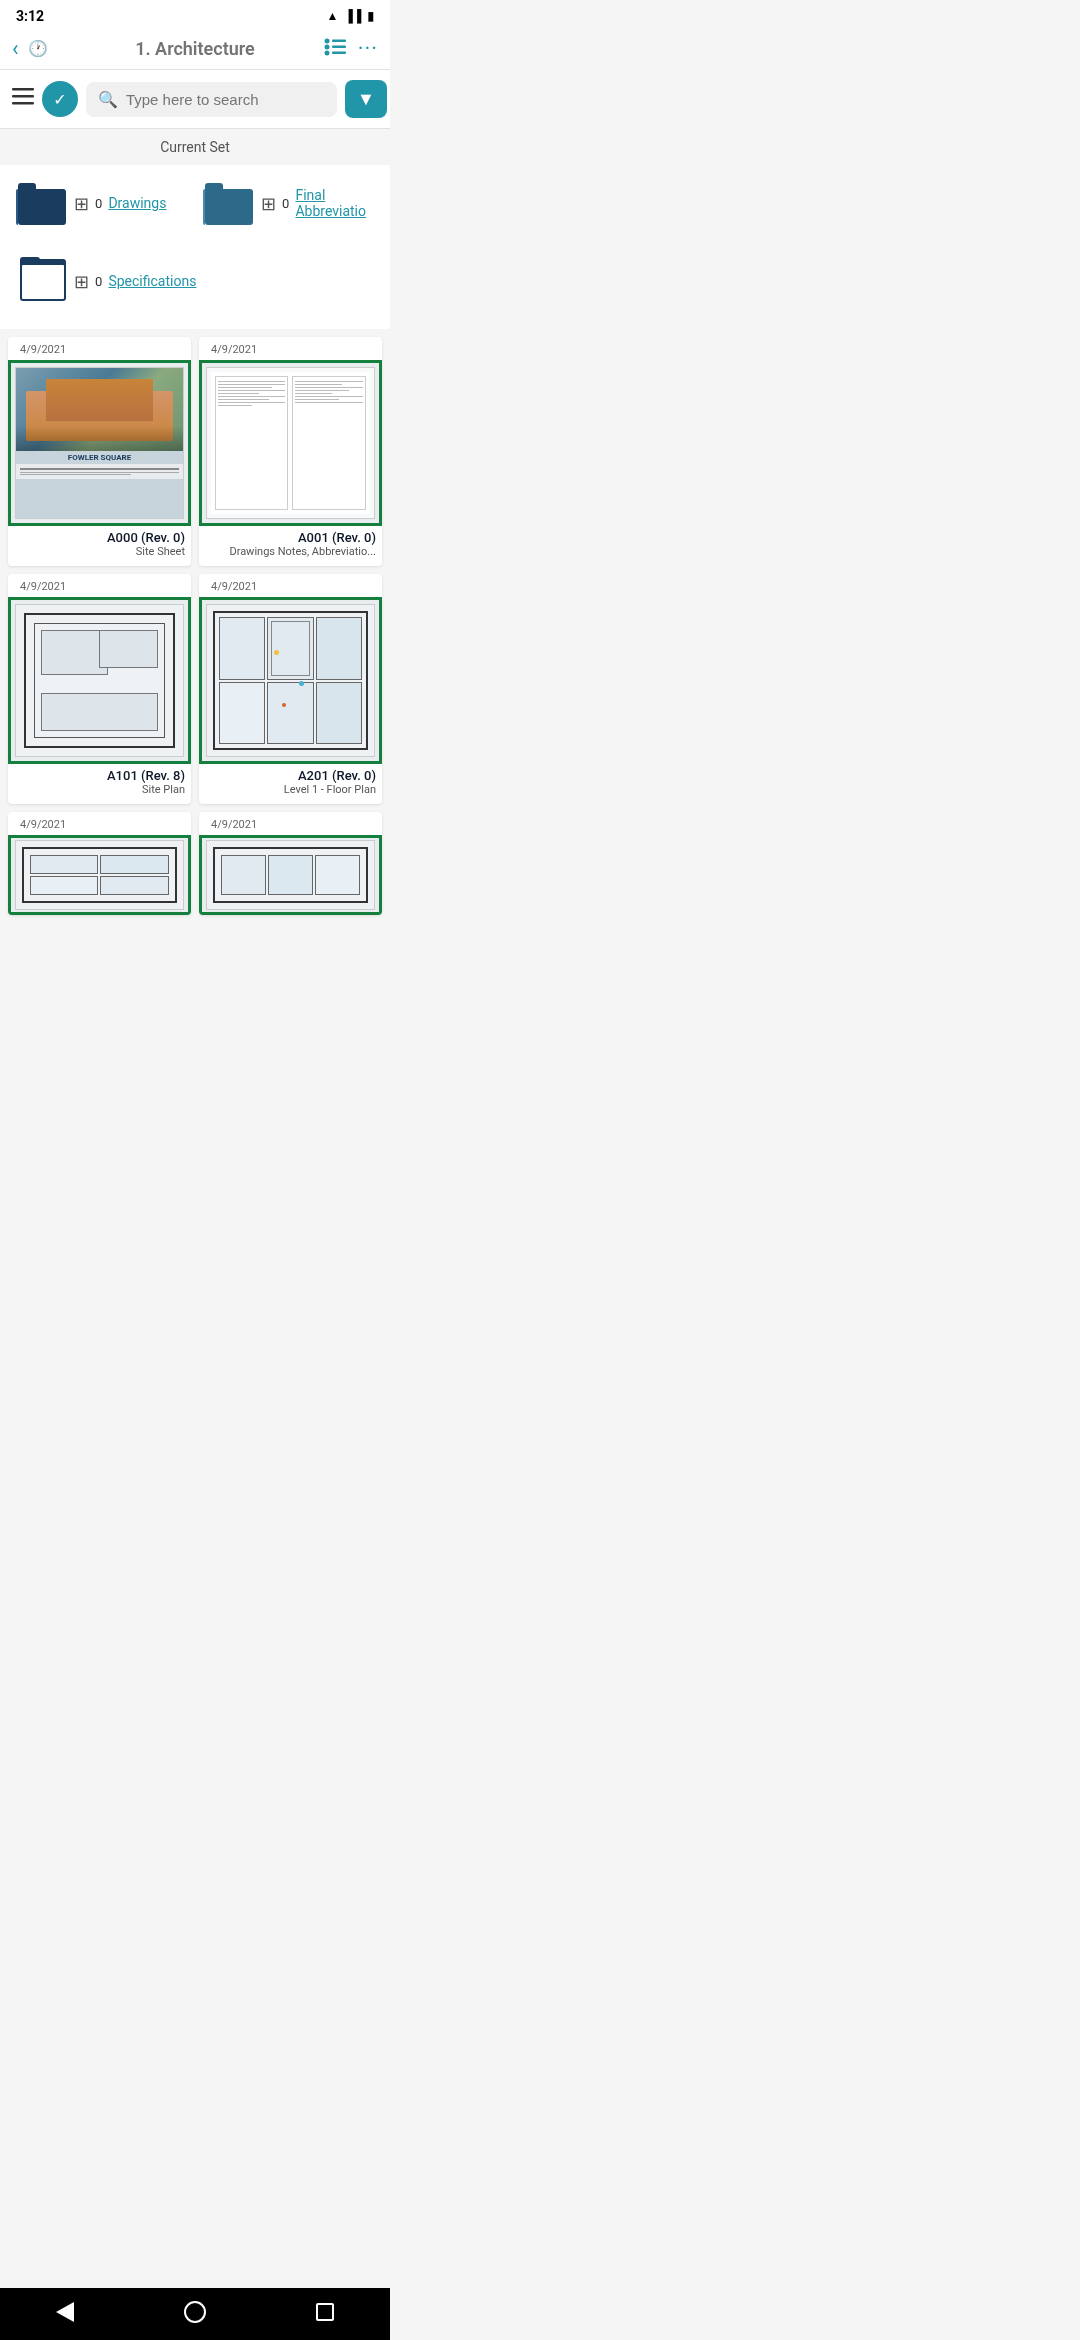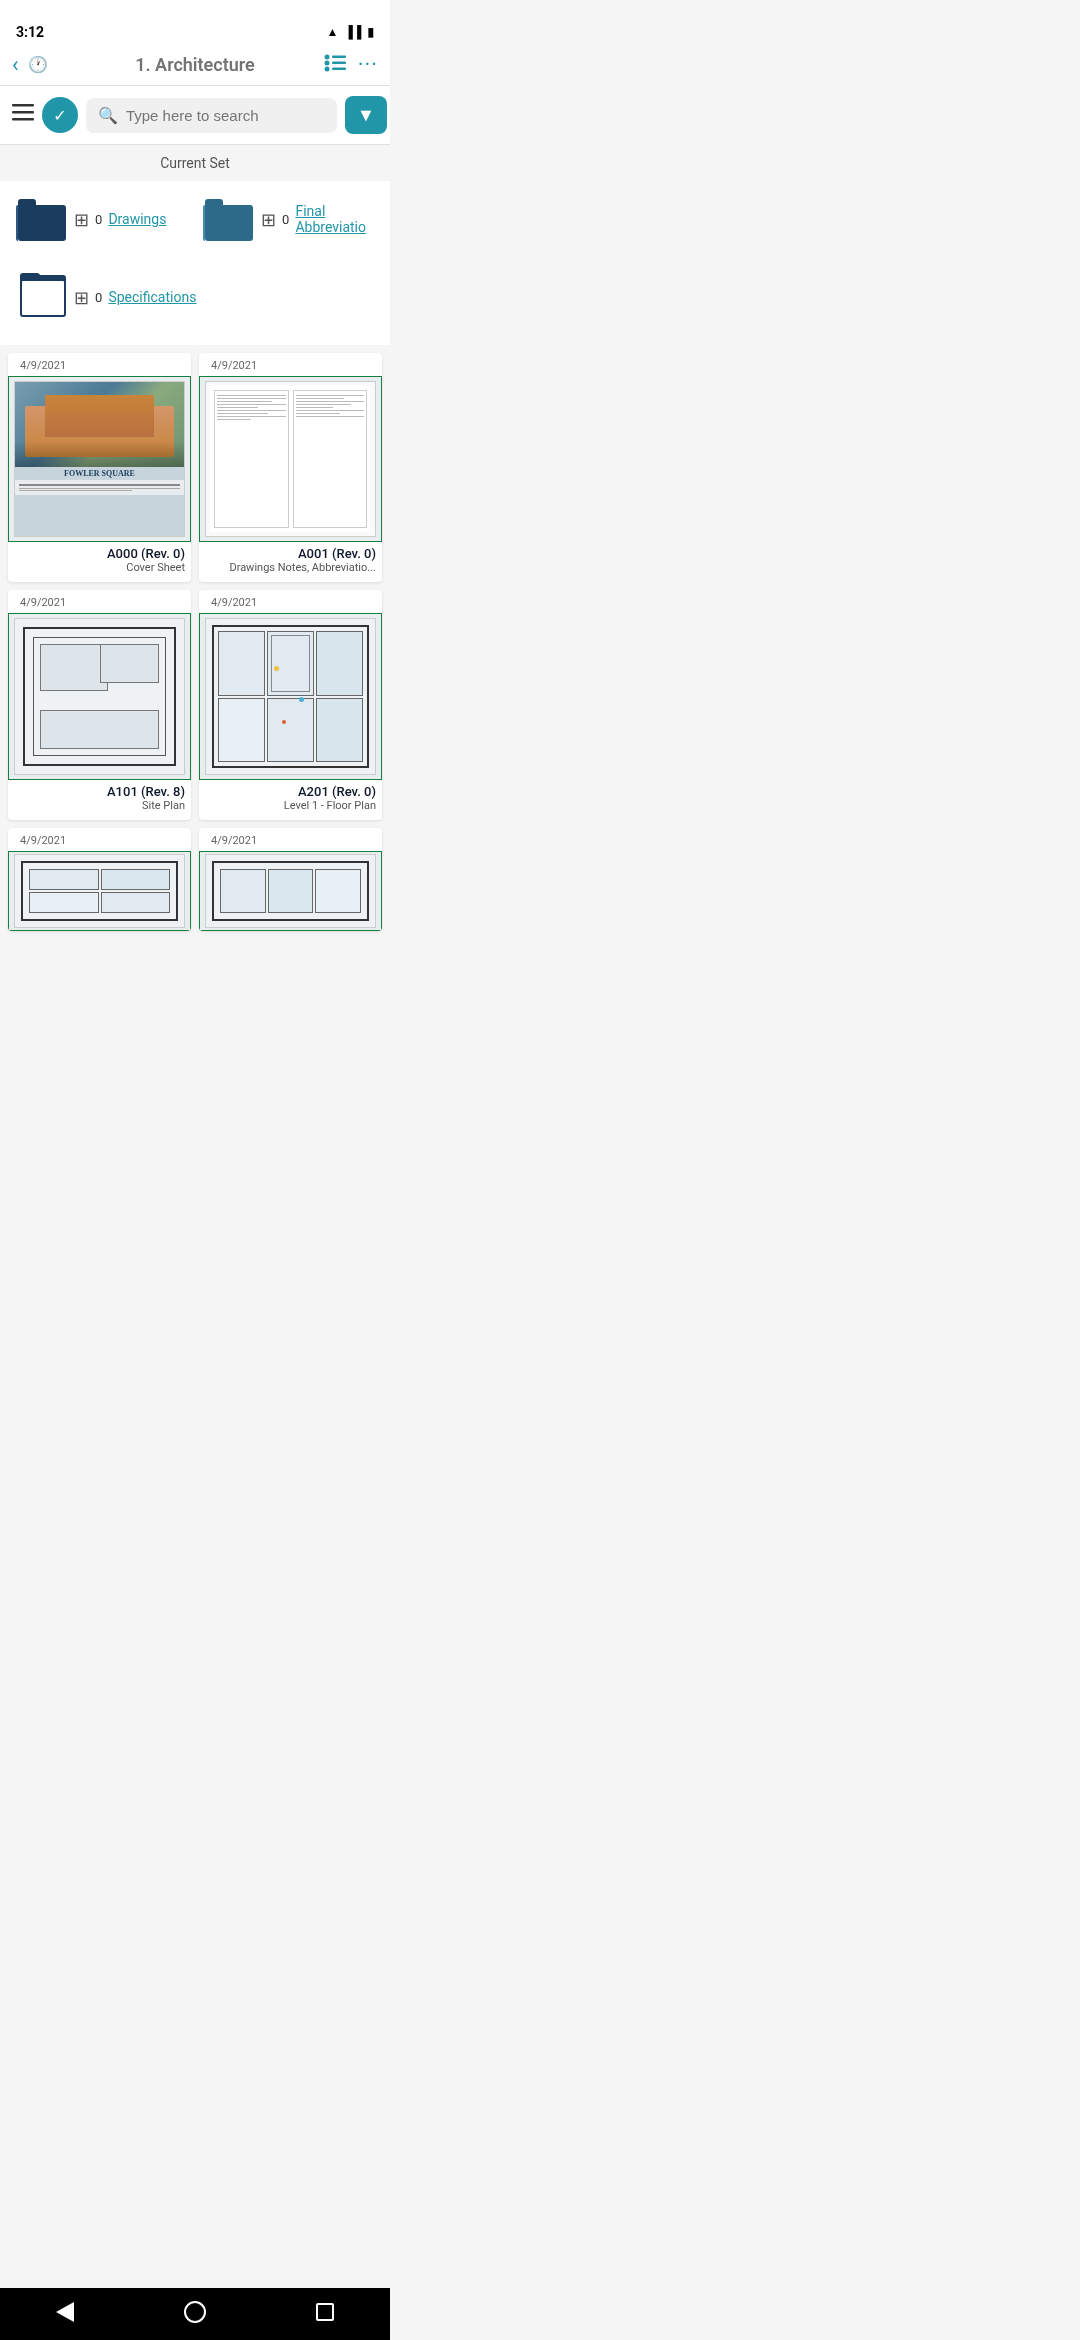--- a/index.html
+++ b/index.html
@@ -12,21 +12,21 @@
       position: relative;
       overflow-x: hidden;
     }
 
     
     .status-bar {
       background: #fff;
       display: flex;
       justify-content: space-between;
       align-items: center;
-      padding: 24px 16px 4px;
+      padding: 8px 16px 4px;
       font-size: 13px;
       font-weight: 600;
     }
     .status-time { font-size: 14px; font-weight: 700; }
     .status-icons { display: flex; gap: 6px; align-items: center; }
     .status-icons span { font-size: 12px; }
 
     
     .header {
       background: #fff;
@@ -173,22 +173,21 @@
       color: #666;
       padding: 6px 6px 4px;
       margin-left: 6px;
     }
     .doc-thumbnail {
       width: 100%;
       aspect-ratio: 1.1;
       background: #e8edf0;
       position: relative;
       overflow: hidden;
-      border: 1px solid #15803d;
-      font-family: Liberation Serif, serif;
+      border: 3px solid #15803d;
     }
     .doc-thumbnail-inner {
       width: 100%;
       height: 100%;
       display: flex;
       align-items: center;
       justify-content: center;
       position: relative;
     }
     
@@ -431,21 +430,21 @@
             <div class="cover-bottom">
               <div style="height:2px;background:#888;margin-bottom:2px;"></div>
               <div style="height:1px;background:#aaa;margin-bottom:1px;"></div>
               <div style="height:1px;background:#aaa;width:70%;"></div>
             </div>
           </div>
         </div>
       </div>
       <div class="doc-info">
         <div class="doc-code">A000 (Rev. 0)</div>
-        <div class="doc-name">Cover Sheet</div>
+        <div class="doc-name">Site Sheet</div>
       </div>
     </div>
 
     <div class="doc-card">
       <div class="doc-date">4/9/2021</div>
       <div class="doc-thumbnail">
         <div class="doc-thumbnail-inner">
           <div class="blueprint-sim" style="width:95%;height:95%;background:#f8f9fa;padding:4px;">
             <div class="notes-sim" style="height:100%;overflow:hidden;">
               <div style="display:grid;grid-template-columns:1fr 1fr;gap:4px;height:100%;">

